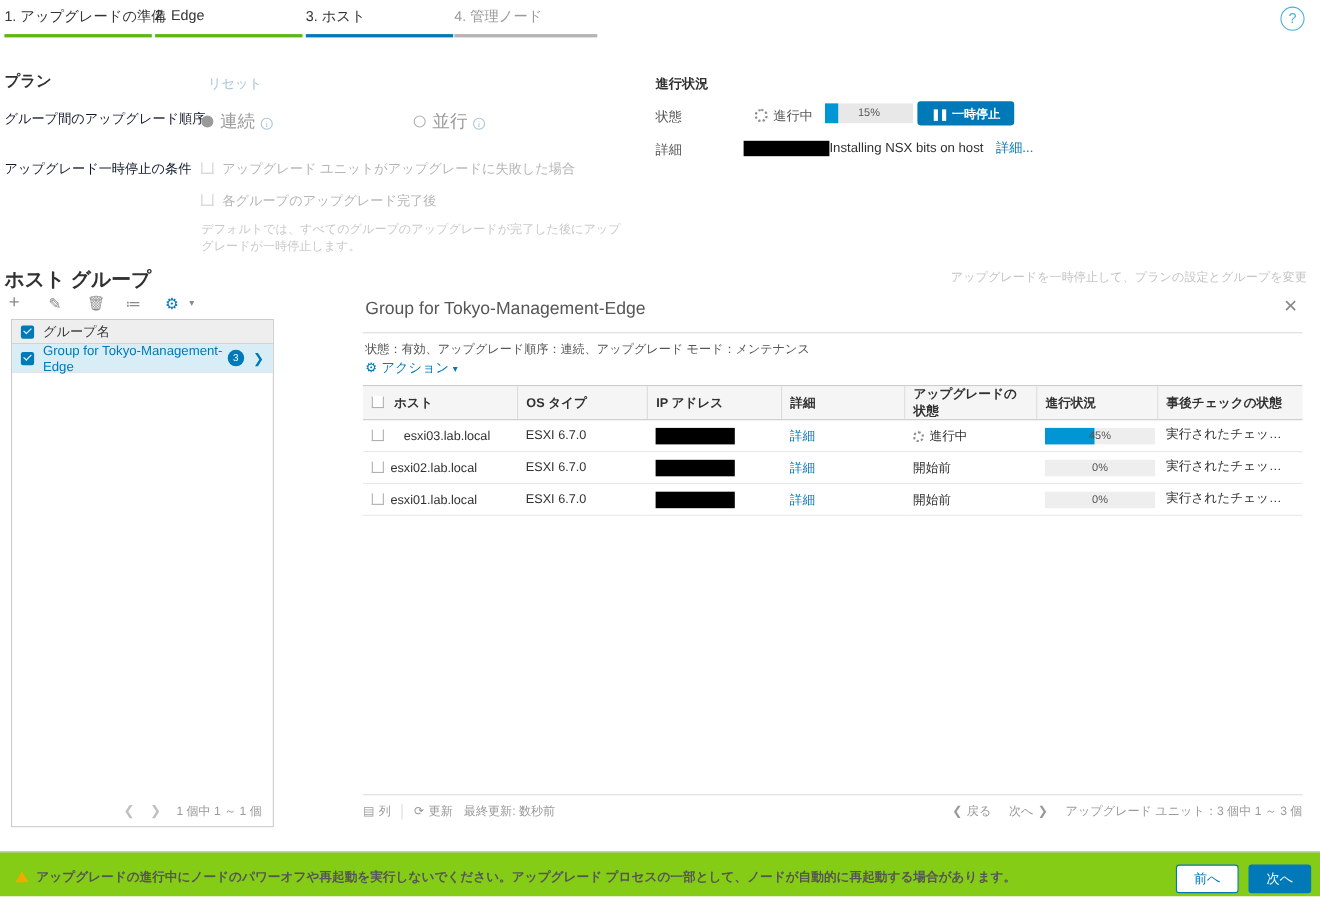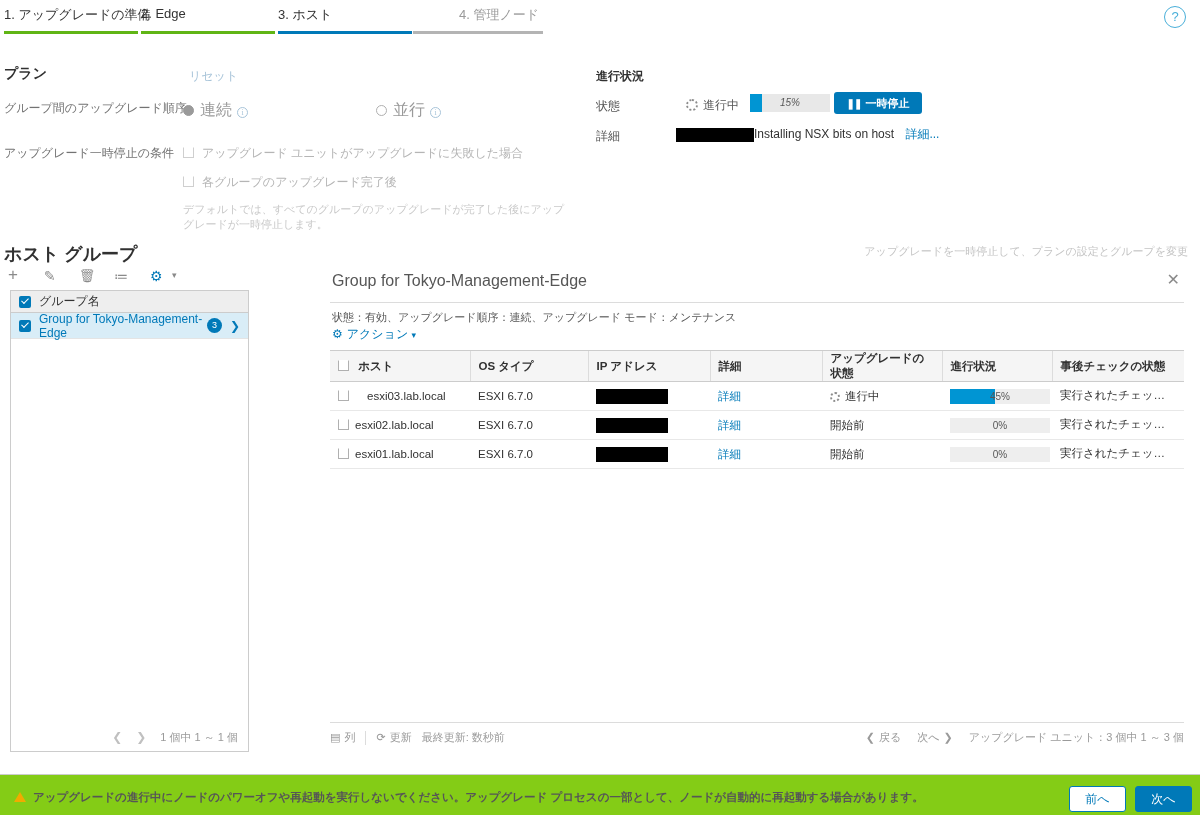--- a/index.html
+++ b/index.html
@@ -21,21 +21,21 @@
   }
   .wiz-tab {
     position: absolute; top: 6px;
     font-size: 13px;
     color: #565656;
     white-space: nowrap;
     cursor: pointer;
   }
   .wiz-tab.done { color: #333; }
   .wiz-tab.current { color: #333; }
-  .wiz-tab.future { color: #9a9a9a; margin-left: 46px; }
+  .wiz-tab.future { color: #9a9a9a; }
   .wiz-underline {
     position: absolute; top: 31px; height: 3px;
   }
   .u-green { background: #60b515; }
   .u-blue  { background: #0079b8; }
   .u-grey  { background: #b4b4b4; }
 
   .help-icon {
     position: absolute; top: 6px; right: 14px;
     width: 22px; height: 22px; border-radius: 50%;
@@ -48,21 +48,21 @@
   .plan-title {
     position: absolute; left: 4px; top: 65px;
     font-size: 14px; font-weight: bold; color: #313131;
   }
   .reset-link {
     position: absolute; left: 189px; top: 68px;
     font-size: 12px; color: #a8c4d9; cursor: pointer;
   }
   .plan-label {
     position: absolute; left: 4px;
-    font-size: 12px; color: #737373; white-space: nowrap;
+    font-size: 12px; color: #0f172a; white-space: nowrap;
   }
   .radio-row { position: absolute; }
   .radio {
     display: inline-block; width: 11px; height: 11px; border-radius: 50%;
     border: 1px solid #b0b0b0; vertical-align: -1px; margin-right: 6px;
     background: #fff;
   }
   .radio.checked { background: #9a9a9a; border-color: #9a9a9a; }
   .radio-text { color: #9a9a9a; font-size: 16px; }
   .info-i {
@@ -91,21 +91,21 @@
   .spinner {
     display: inline-block; width: 12px; height: 12px; border-radius: 50%;
     border: 2px dotted #8c8c8c; vertical-align: -2px; margin-right: 5px;
   }
   .prog-bar-outer {
     position: absolute; background: #e8e8e8; height: 18px;
   }
   .prog-bar-fill { position: absolute; left: 0; top: 0; height: 100%; background: #0095d3; }
   .prog-bar-text {
     position: absolute; width: 100%; text-align: center; line-height: 18px;
-    font-size: 10px; color: #565656; font-style: italic;
+    font-size: 10px; color: #565656;
   }
   .btn-pause {
     position: absolute; left: 834px; top: 92px; width: 88px; height: 22px;
     background: #0079b8; color: #fff; border: none; border-radius: 3px;
     font-size: 11px; font-weight: bold; cursor: pointer;
     font-family: "Liberation Sans", sans-serif;
   }
   .pause-glyph { letter-spacing: -1px; margin-right: 4px; font-size: 10px; }
   .redacted { background: #000; display: inline-block; vertical-align: middle; }
   .detail-link { color: #0079b8; cursor: pointer; }

